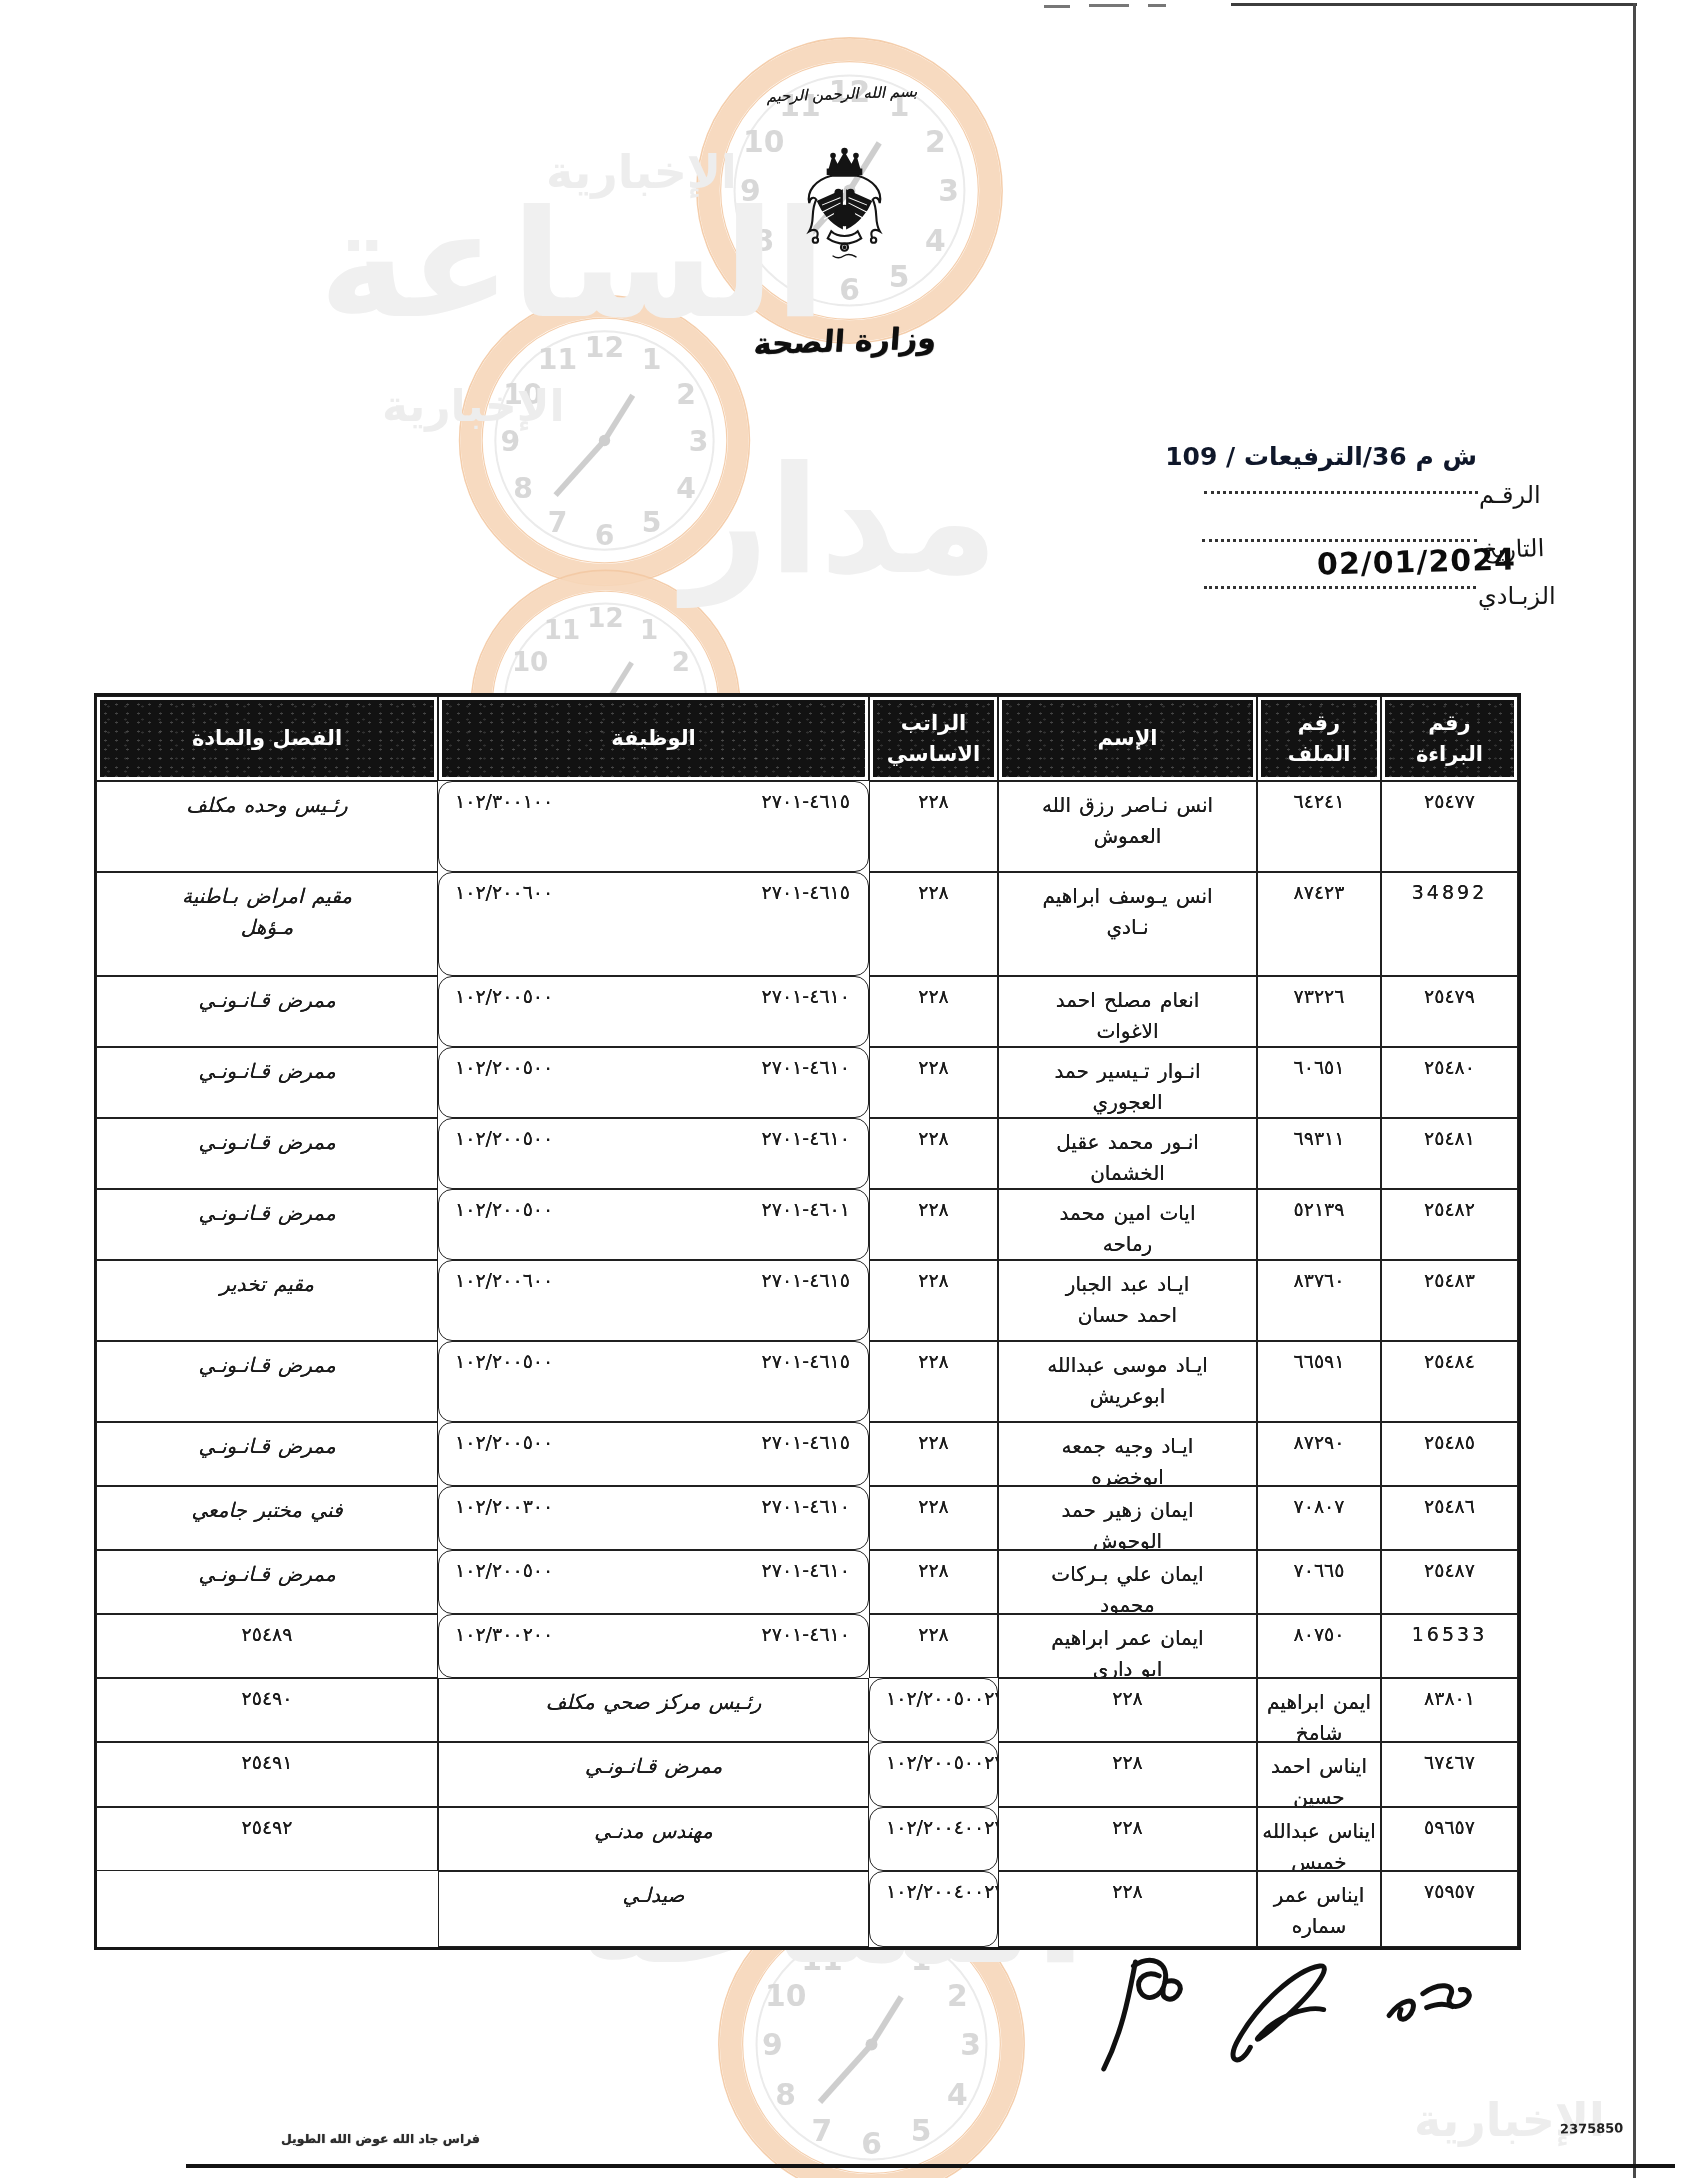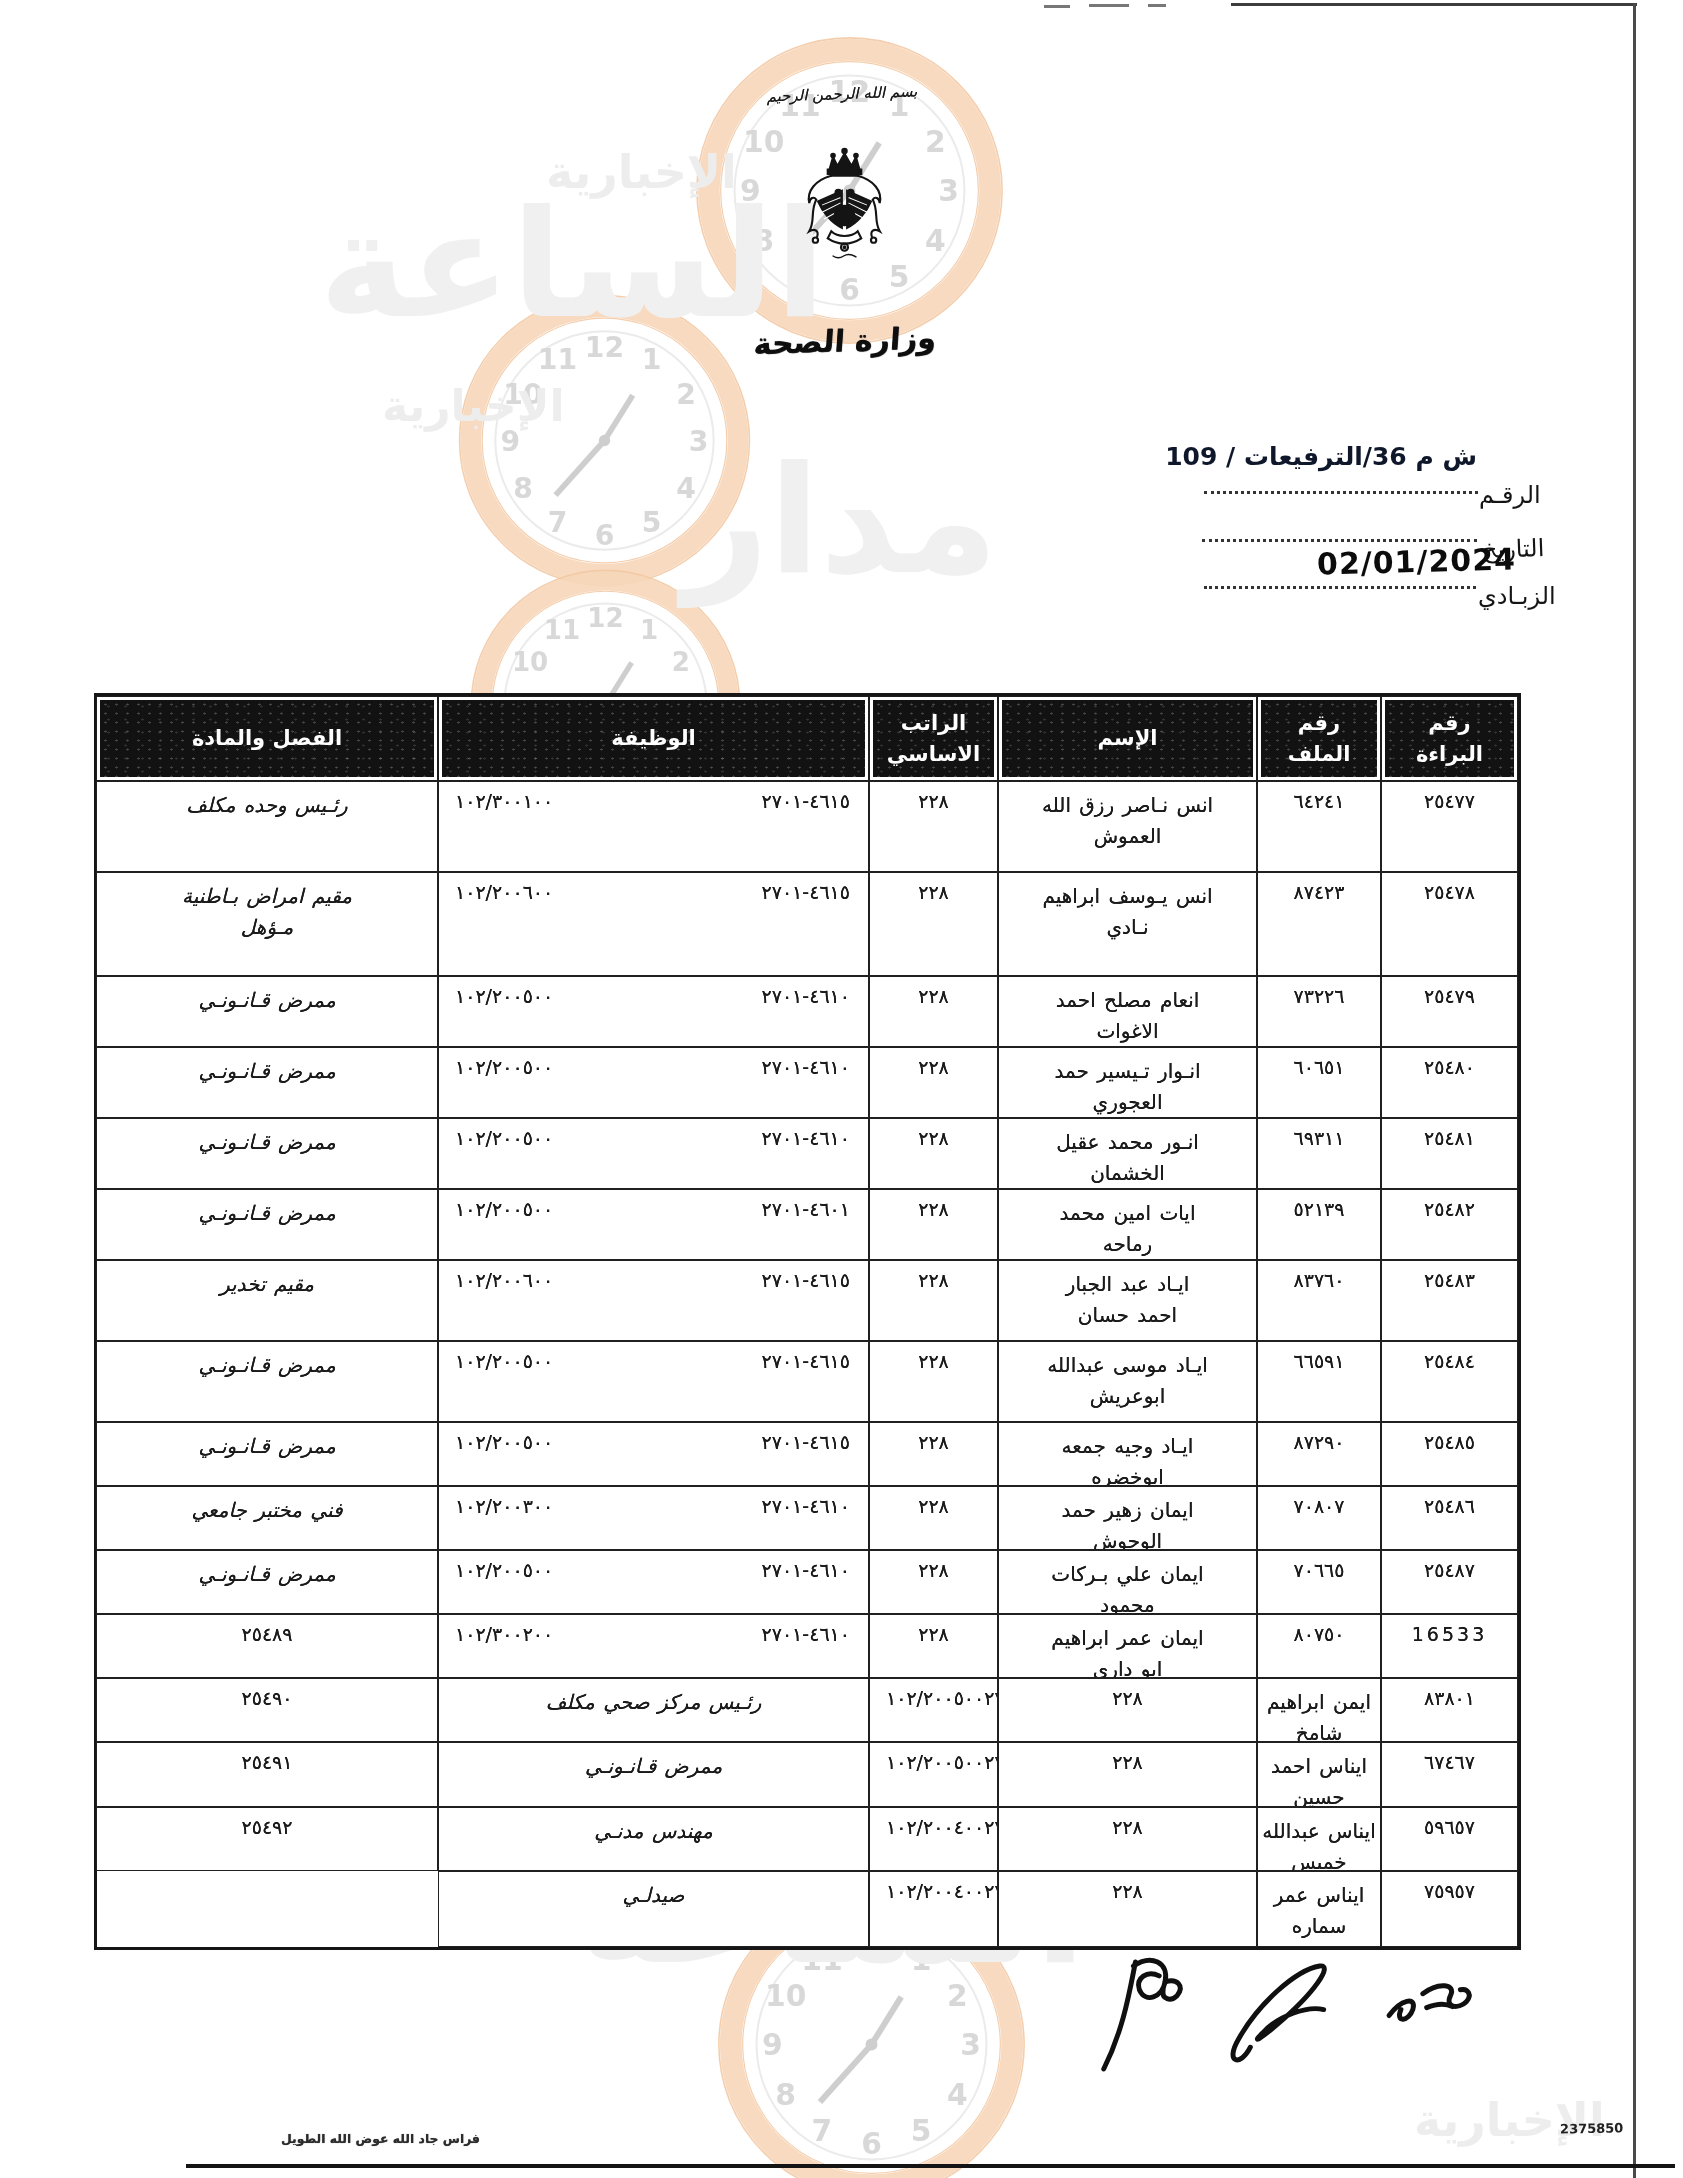--- a/index.html
+++ b/index.html
@@ -42,21 +42,21 @@
     background-size:11px 9px,17px 13px;
     display:flex;flex-direction:column;align-items:center;justify-content:center;
     color:#fff;font-weight:bold;font-size:21px;line-height:1.45;text-align:center;}
   .td{border:1.5px solid #202020;overflow:hidden;box-sizing:border-box;
     display:flex;align-items:flex-start;justify-content:center;padding-top:8px;
     text-shadow:0 0 0.5px #111;}
   .td.num{font-size:19px;letter-spacing:3px;direction:rtl;}
   .td.name-cell{font-size:20px;line-height:1.55;text-align:center;word-spacing:2px;}
   .td.job-cell{font-size:20px;line-height:1.55;text-align:center;word-spacing:2px;font-style:italic;}
   .td.chapter-cell{direction:ltr;justify-content:space-between;padding:8px 18px 0 16px;
-    font-size:19px;letter-spacing:2px;}
+    font-size:19px;letter-spacing:2px;border-radius:14px;}
   
   .clerk{position:absolute;left:281px;top:2131px;width:208px;font-size:12.4px;font-weight:bold;
     color:#2c2c2c;direction:rtl;text-align:left;text-shadow:0 0 0.8px #444;}
   .serial{position:absolute;left:1560px;top:2121px;font-size:13px;font-weight:bold;
     color:#222;transform:rotate(-1deg);}
   .bottom-rule{position:absolute;left:186px;top:2164px;width:1489px;height:4px;background:#141414;}
 </style>
 </head>
 <body>
 
@@ -308,21 +308,21 @@
           <div>انس نـاصر رزق الله<br>العموش</div>
         </div>
         <div class="td num">٢٢٨</div>
         <div class="td chapter-cell">
           <span dir="ltr">١٠٢/٣٠٠١٠٠</span>
           <span dir="ltr">٤٦١٥-٢٧٠١</span>
         </div>
         <div class="td job-cell">
           <div>رئـيس وحده مكلف</div>
         </div>
-        <div class="td num">٢٥٤٧٨</div>
+        <div class="td num">34892</div>
         <div class="td num">٨٧٤٢٣</div>
         <div class="td name-cell">
           <div>انس يـوسف ابراهيم<br>نـادي</div>
         </div>
         <div class="td num">٢٢٨</div>
         <div class="td chapter-cell">
           <span dir="ltr">١٠٢/٢٠٠٦٠٠</span>
           <span dir="ltr">٤٦١٥-٢٧٠١</span>
         </div>
         <div class="td job-cell">

